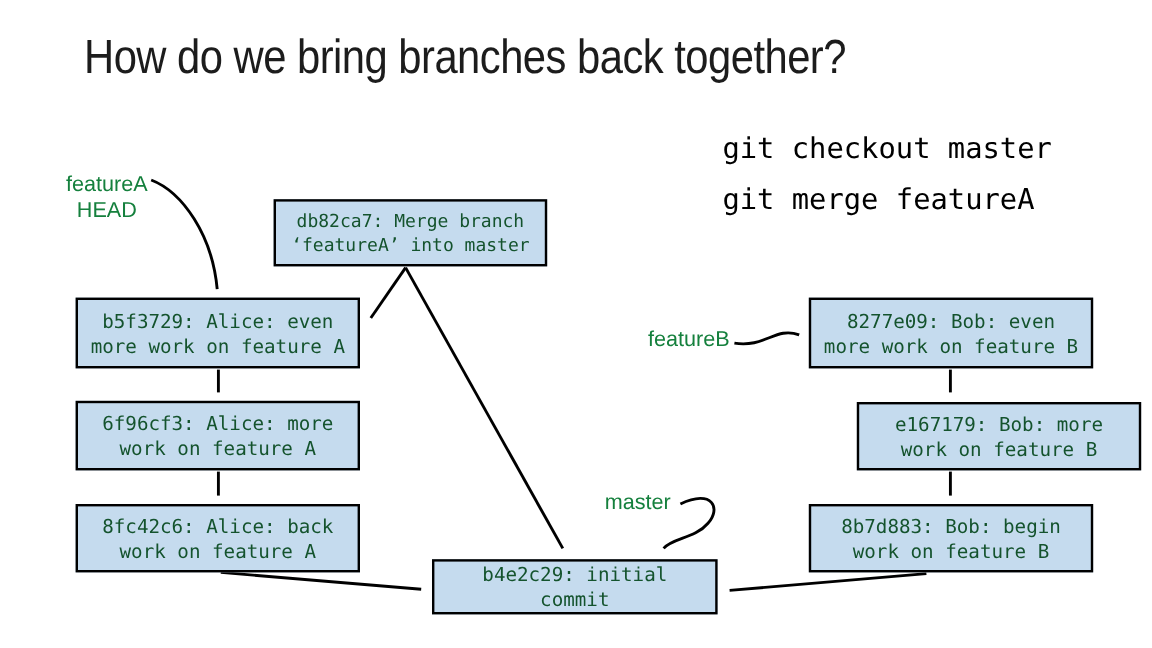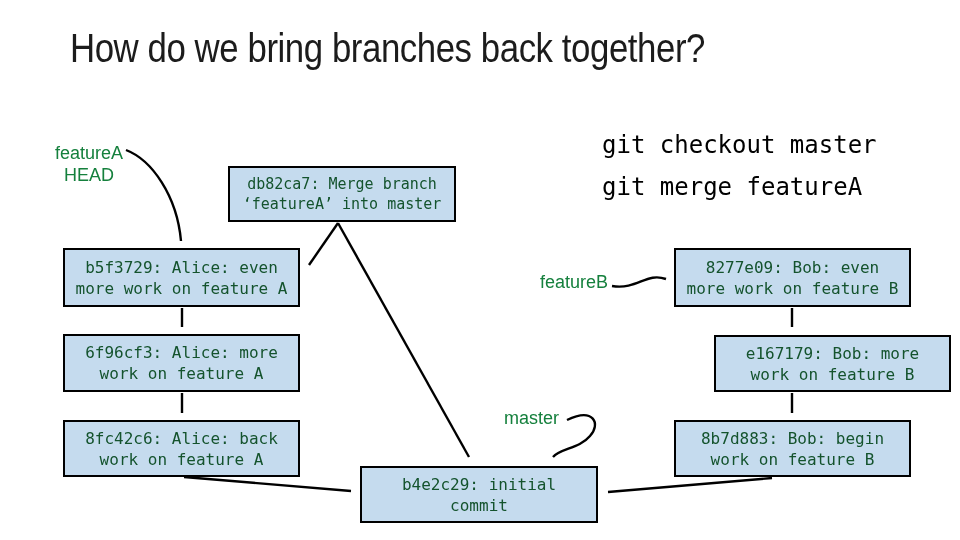--- a/index.html
+++ b/index.html
@@ -6,21 +6,21 @@
   .slide{
     position:relative;width:960px;height:540px;background:#ffffff;
     font-family:"Liberation Sans",sans-serif;overflow:hidden;
   }
   .title{
     position:absolute;left:70px;top:26px;margin:0;
     font-size:40px;font-weight:400;color:#1c1c1c;letter-spacing:-0.5px;
     transform:scaleX(0.87);transform-origin:left top;white-space:nowrap;
   }
   .cmds{
-    position:absolute;left:602px;top:124px;
+    position:absolute;left:602px;top:103px;
     font-family:"DejaVu Sans Mono",monospace;font-size:24px;color:#000;
     line-height:42px;white-space:nowrap;
   }
   .lbl{
     position:absolute;font-size:18px;color:#15803d;white-space:nowrap;
   }
   #lbl-featureA{left:55px;top:143px;}
   #lbl-head{left:64px;top:165px;}
   #lbl-featureB{left:540px;top:272px;}
   #lbl-master{left:504px;top:408px;}
@@ -31,21 +31,21 @@
     font-family:"DejaVu Sans Mono",monospace;font-size:16px;color:#14532d;
     line-height:21px;text-align:center;
   }
   #box-merge{left:228px;top:166px;width:228px;height:56px;font-size:15px;line-height:20px;}
   #box-a3{left:63px;top:248px;width:237px;height:59px;}
   #box-a2{left:63px;top:334px;width:237px;height:58px;text-align:center;}
   #box-a1{left:63px;top:420px;width:237px;height:57px;}
   #box-b3{left:674px;top:248px;width:237px;height:59px;}
   #box-b2{left:674px;top:335px;width:237px;height:57px;margin-left:40px;}
   #box-b1{left:674px;top:420px;width:237px;height:57px;}
-  #box-root{left:360px;top:466px;width:238px;height:57px;}
+  #box-root{left:360px;top:466px;width:238px;height:46px;}
   svg.arrows{position:absolute;left:0;top:0;pointer-events:none;}
   svg.arrows path{stroke:#000;stroke-width:2.4;fill:none;}
 </style>
 </head>
 <body>
 
 <div class="slide">
 
   <h1 class="title">How do we bring branches back together?</h1>
 

